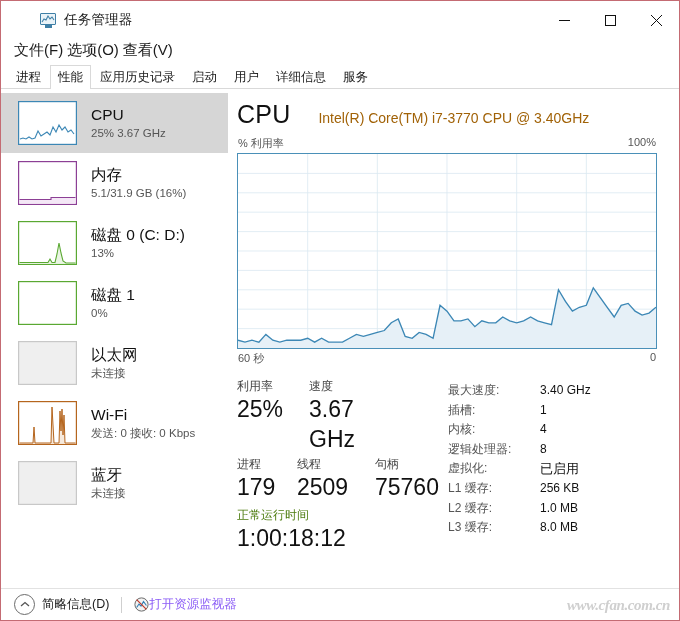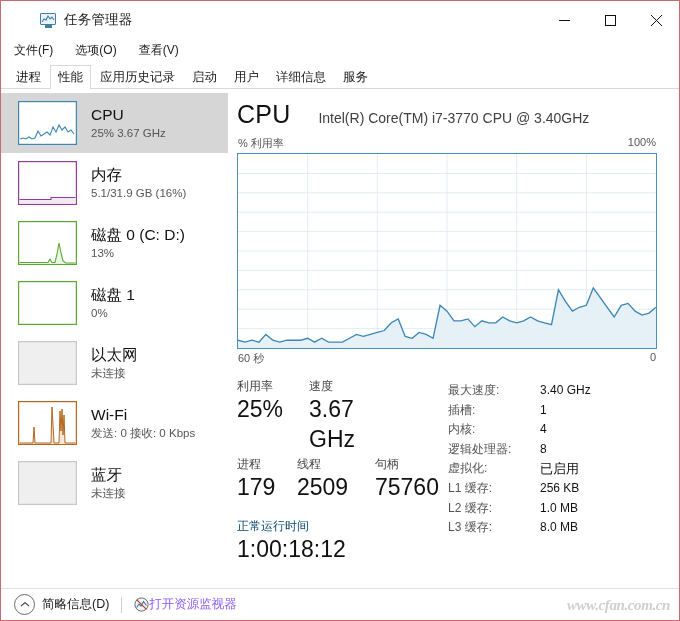--- a/index.html
+++ b/index.html
@@ -38,21 +38,21 @@
   .win-btns{position:absolute;right:0;top:0;display:flex;height:38px;}
   .win-btn{
     width:46px;height:38px;display:flex;align-items:center;justify-content:center;
     color:#111;font-size:14px;line-height:1;
   }
   .win-btn svg{display:block;}
 
   
   .menubar{
     height:23px;display:flex;align-items:center;padding-left:11px;
-    font-size:12px;color:#1b1b1b;gap:18px;background:#fff;
+    font-size:15px;color:#1b1b1b;background:#fff;
   }
   .menu-item{padding:2px 2px;cursor:default;}
 
   
   .tabstrip{
     height:26px;display:flex;align-items:flex-end;padding-left:7px;
     border-bottom:1px solid #d9d9d9;background:#fff;position:relative;
   }
   .tab{
     font-size:12.5px;color:#1b1b1b;padding:3px 7px 4px 7px;margin-right:1px;
@@ -83,21 +83,21 @@
   }
   .thumb svg{display:block;position:absolute;left:0;top:0;}
   .side-txt{margin-left:14px;overflow:hidden;}
   .side-name{font-size:15.5px;color:#111;line-height:19px;white-space:nowrap;}
   .side-sub{font-size:11.5px;color:#555;line-height:16px;white-space:nowrap;margin-top:1px;}
 
   
   .main{flex:1;padding:10px 22px 0 9px;box-sizing:border-box;position:relative;}
   .main-head{display:flex;align-items:baseline;}
   .main-title{font-size:25px;color:#111;line-height:30px;letter-spacing:.2px;}
-  .main-model{font-size:14px;color:#404040;margin-left:28px;}
+  .main-model{font-size:14px;color:#a16207;margin-left:28px;}
   .axis-row{
     display:flex;justify-content:space-between;font-size:11px;color:#555;
     margin-top:7px;padding:0 1px 2px 1px;
   }
   .chart-box{
     border:1px solid #4a90b8;height:196px;position:relative;background:#fff;
     box-sizing:border-box;
   }
   .chart-box svg{display:block;width:100%;height:100%;}
   .axis-row.bottom{margin-top:2px;}
@@ -105,21 +105,21 @@
   
   .stats{display:flex;margin-top:11px;}
   .stats-left{width:204px;flex:0 0 204px;}
   .stat-labels{display:flex;font-size:12px;color:#444;line-height:15px;}
   .stat-values{display:flex;font-size:23px;color:#111;line-height:30px;margin-bottom:3px;}
   .c1{width:72px;flex:0 0 72px;}
   .c2{width:96px;flex:0 0 96px;}
   .d1{width:60px;flex:0 0 60px;}
   .d2{width:78px;flex:0 0 78px;}
   .d3{flex:1;}
-  .uptime-label{font-size:12px;color:#0c4a6e;line-height:16px;margin-top:16px;}
+  .uptime-label{font-size:12px;color:#4d7c0f;line-height:16px;margin-top:5px;}
   .uptime-value{font-size:23px;color:#111;line-height:30px;}
 
   .specs{flex:1;padding-top:2px;padding-left:7px;}
   .spec-row{display:flex;font-size:12px;line-height:19.6px;}
   .spec-k{width:92px;flex:0 0 92px;color:#555;}
   .spec-v{color:#111;}
   .spec-row.big .spec-v{font-size:13px;}
 
   
   .statusbar{

